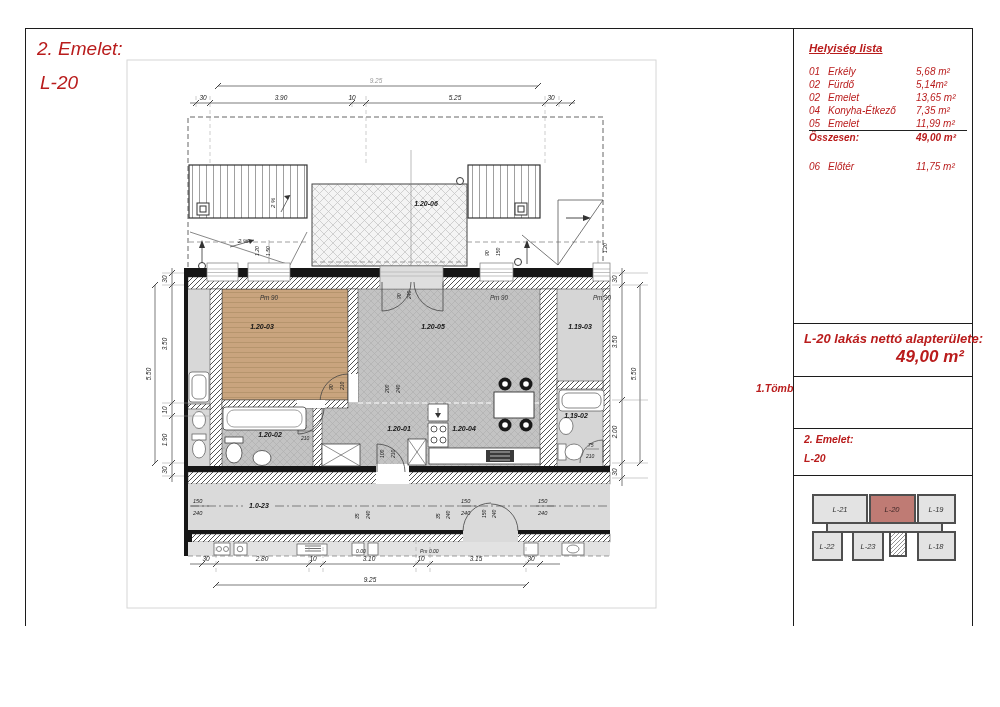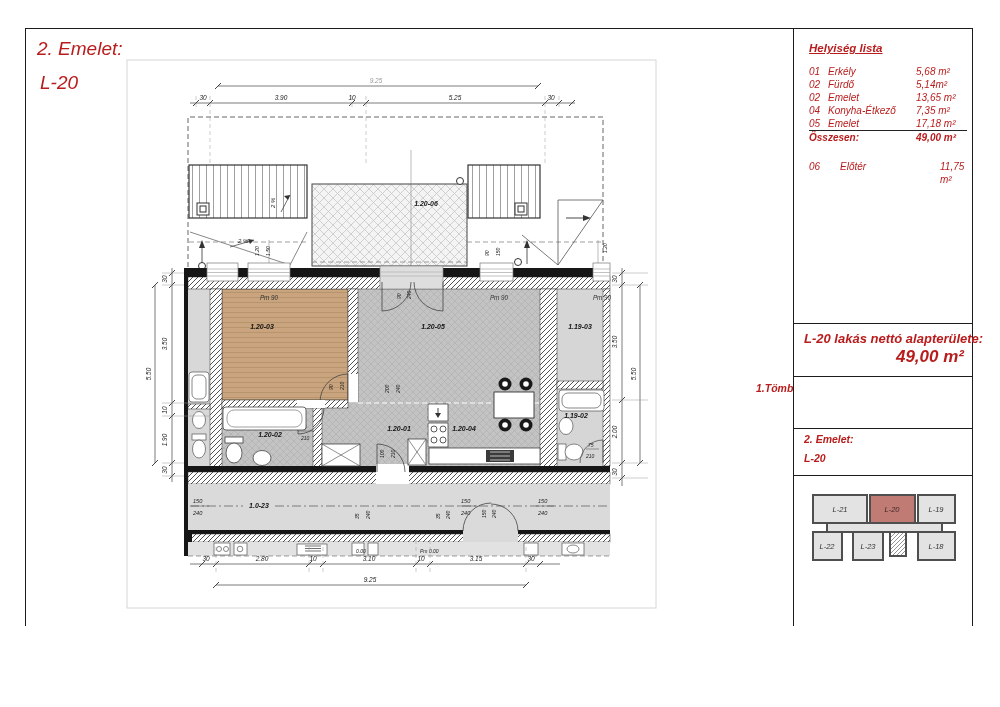--- a/index.html
+++ b/index.html
@@ -8,21 +8,21 @@
   .sheet-border{position:absolute;left:25px;top:28px;width:946px;height:650px;border:1.6px solid #1c1c1c;}
   .vdiv{position:absolute;left:793px;top:28px;height:652px;border-left:1.5px solid #1c1c1c;}
   .hdiv{position:absolute;left:794px;width:178px;border-top:1.3px solid #1c1c1c;}
   .t1{position:absolute;left:37px;top:38px;font-size:19px;}
   .t2{position:absolute;left:40px;top:72px;font-size:19px;}
   .room-list{position:absolute;left:809px;top:42px;width:158px;font-size:10px;}
   .rl-title{font-size:11.5px;font-weight:bold;text-decoration:underline;margin-bottom:11px;}
   .rl-row{display:grid;grid-template-columns:19px 88px 1fr;line-height:13px;}
   .rl-row.last{border-bottom:1.2px solid #222;}
   .rl-total{display:grid;grid-template-columns:107px 1fr;font-weight:bold;line-height:14px;}
-  .rl-balcony{margin-top:15px;gap:12px;}
+  .rl-balcony{margin-top:15px;}
   .net-label{position:absolute;left:804px;top:331px;font-size:13px;font-weight:bold;}
   .net-value{position:absolute;left:800px;top:347px;width:164px;text-align:right;font-size:17px;font-weight:bold;}
   .block-label{position:absolute;left:756px;top:382px;font-size:10.5px;font-weight:bold;}
   .floor-label{position:absolute;left:804px;top:433px;font-size:10.5px;font-weight:bold;}
   .unit-label{position:absolute;left:804px;top:452px;font-size:10.5px;font-weight:bold;}
   svg text{font-family:"Liberation Sans",sans-serif;}
   .dimt{font-size:6.5px;fill:#222;}
   .dimt-faint{font-size:6.5px;fill:#999;}
   .tiny{font-size:5px;fill:#222;}
   .roomlbl{font-size:7px;font-weight:bold;fill:#151515;}
@@ -61,21 +61,21 @@
       <span>13,65 m²</span>
     </div>
     <div class="rl-row">
       <span>04</span>
       <span>Konyha-Étkező</span>
       <span>7,35 m²</span>
     </div>
     <div class="rl-row last">
       <span>05</span>
       <span>Emelet</span>
-      <span>17,18 m²</span>
+      <span>11,99 m²</span>
     </div>
     <div class="rl-total">
       <span>Összesen:</span>
       <span>49,00 m²</span>
     </div>
     <div class="rl-row rl-balcony">
       <span>06</span>
       <span>Előtér</span>
       <span>11,75 m²</span>
     </div>

